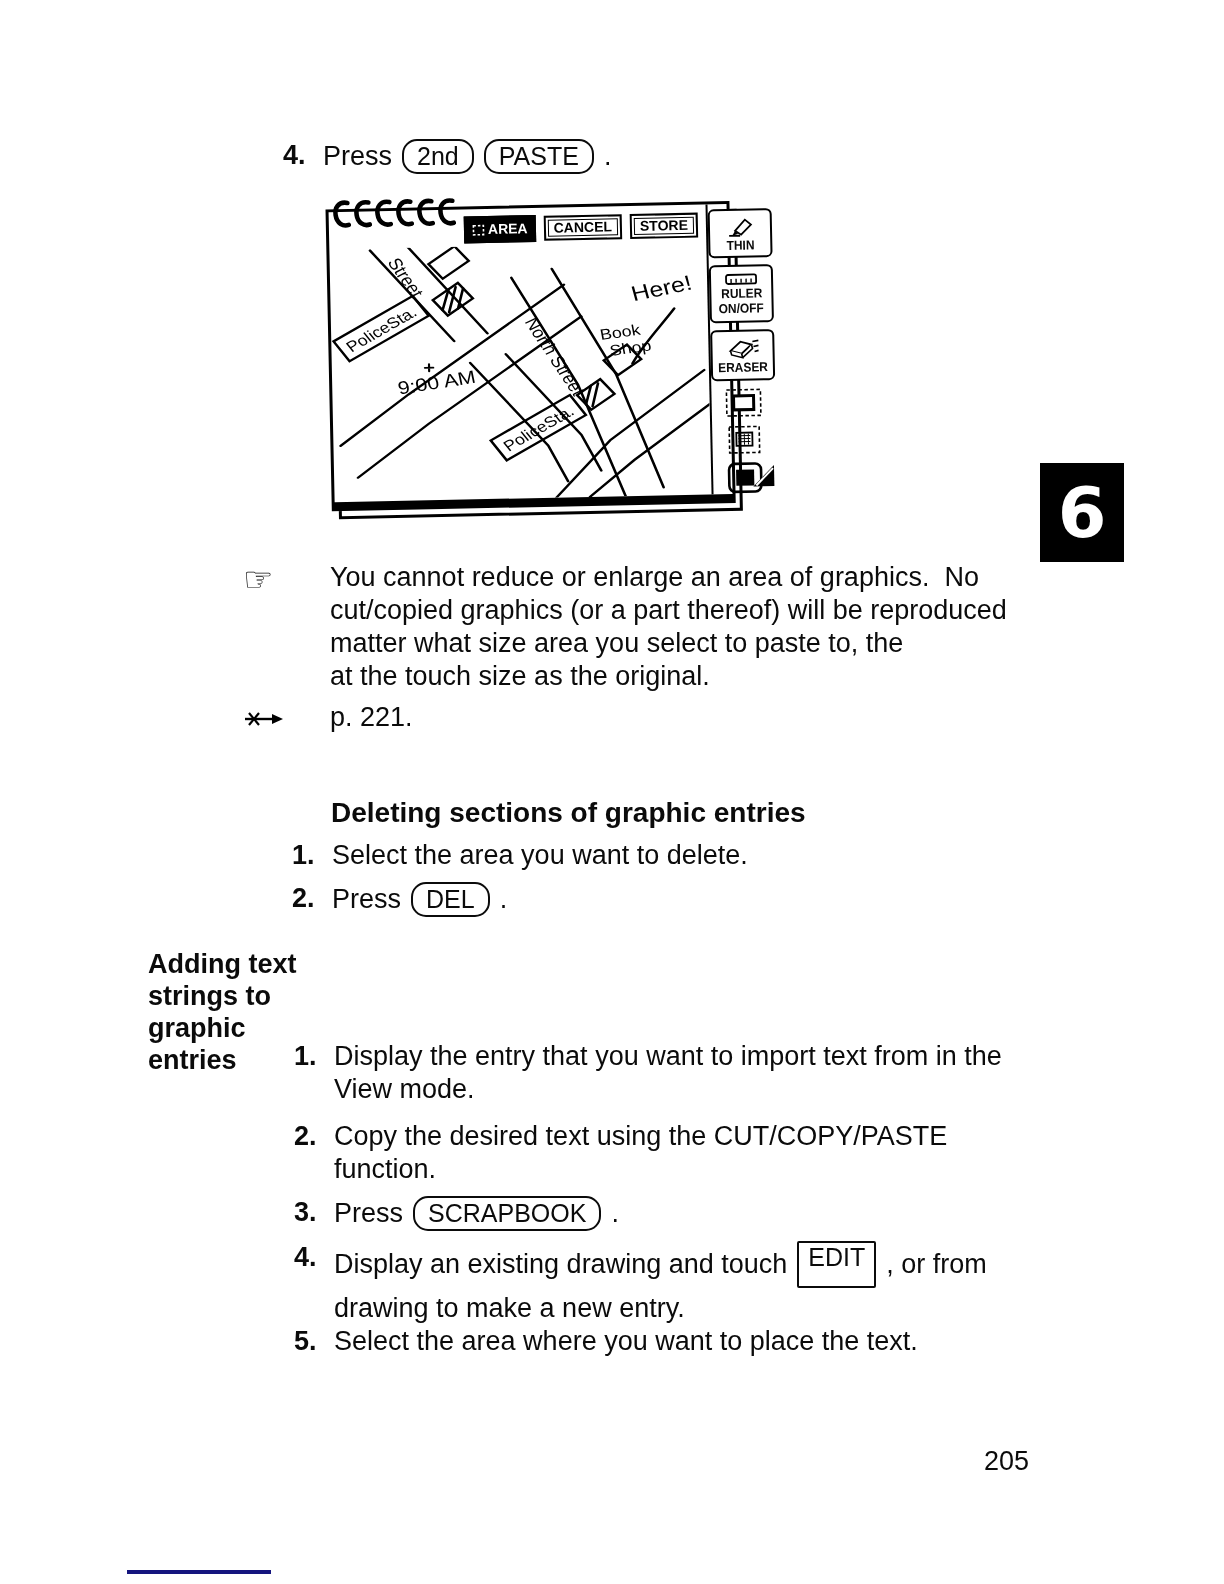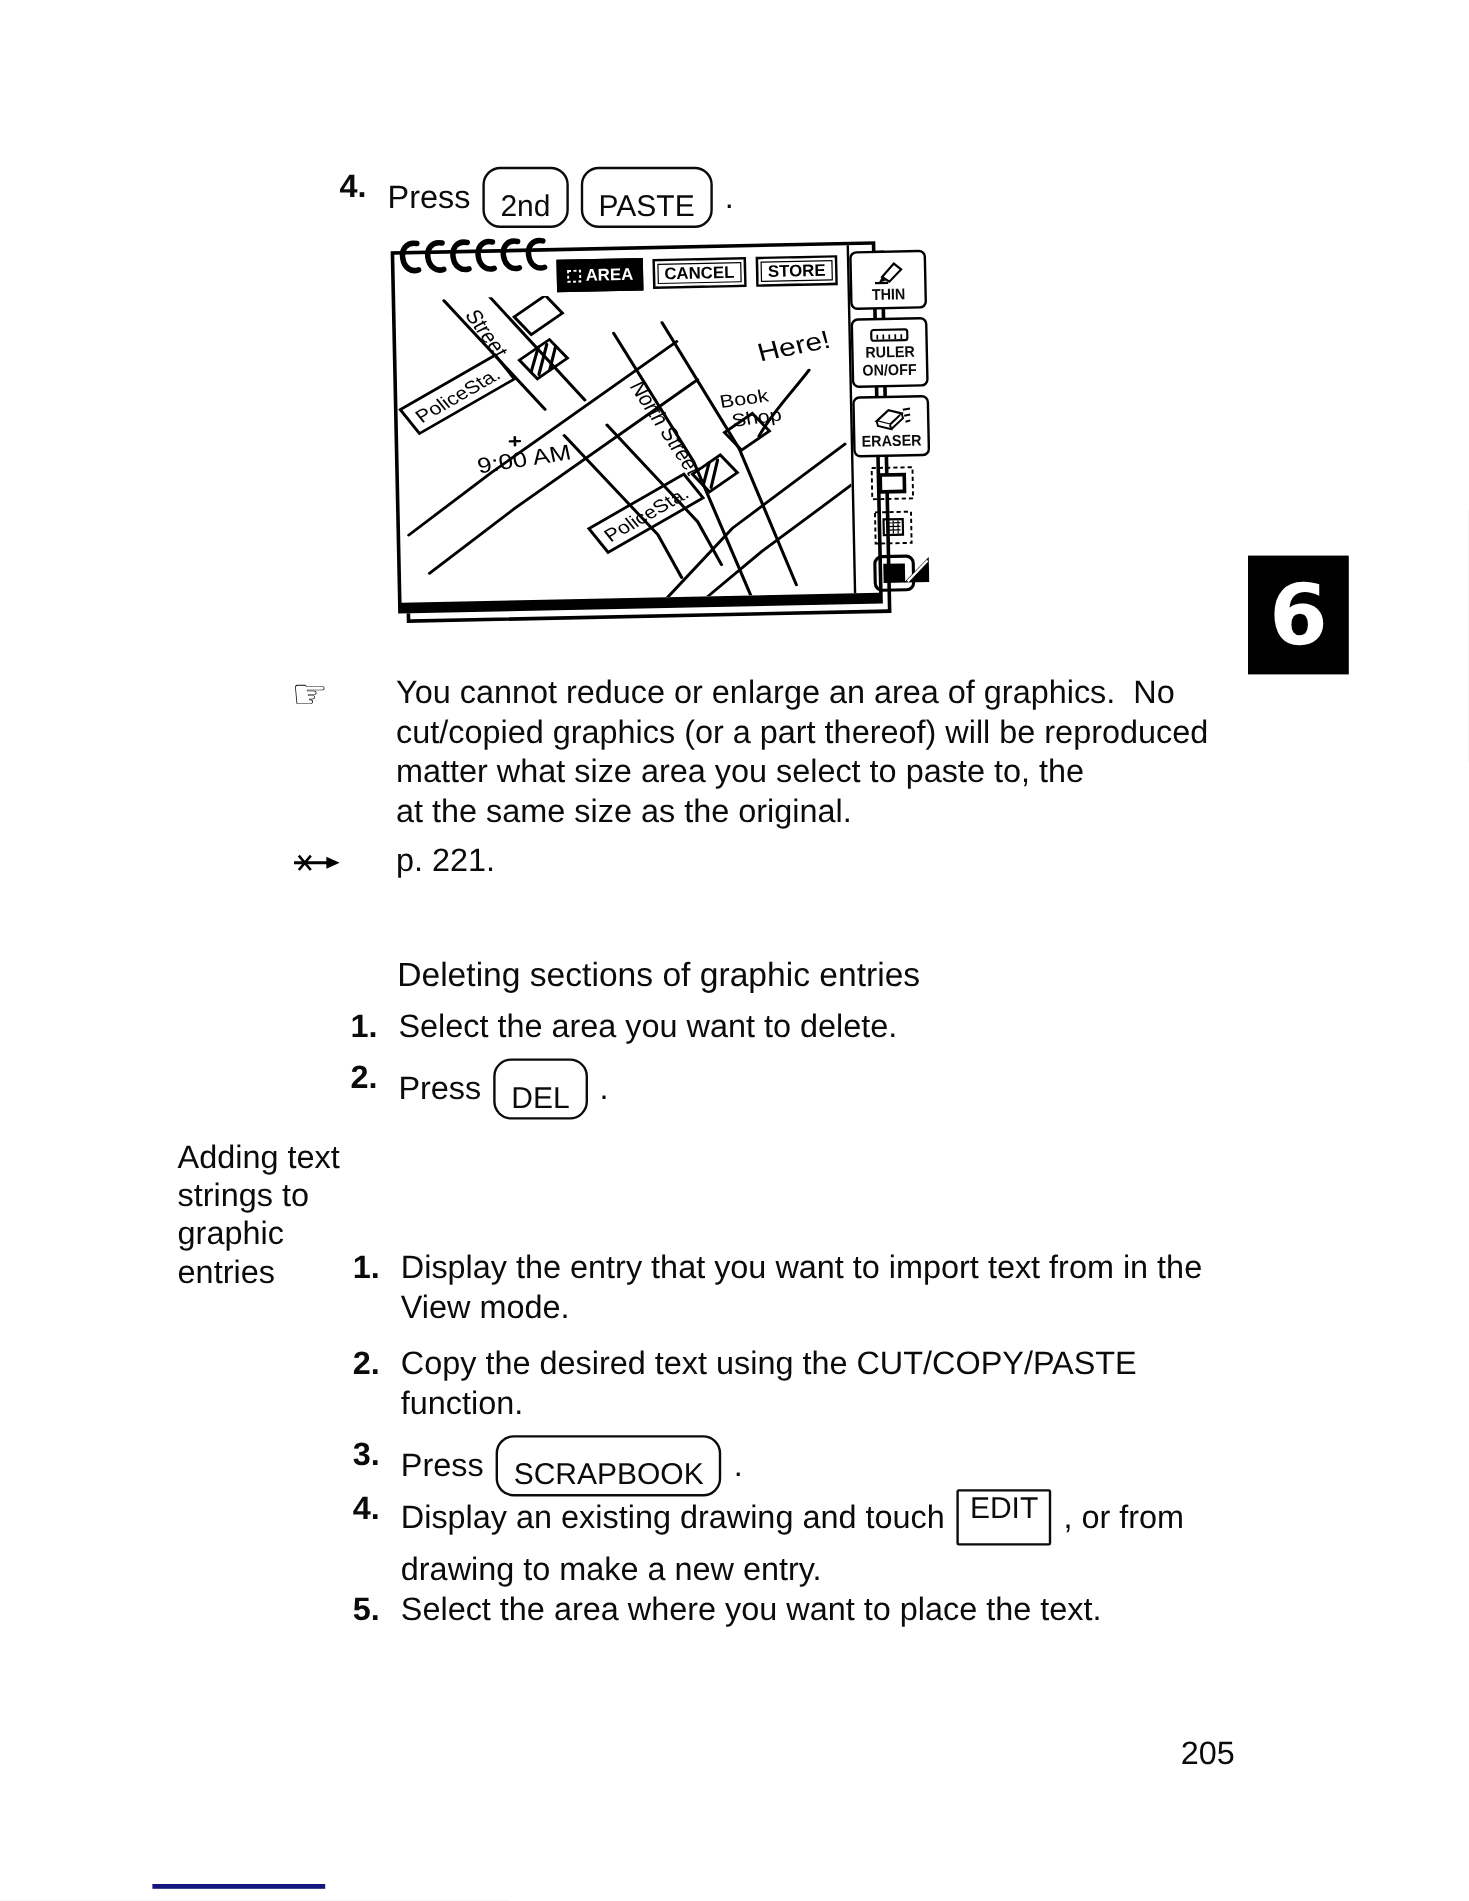--- a/index.html
+++ b/index.html
@@ -8,34 +8,34 @@
     position:relative; width:1224px; height:1584px; margin:0 auto;
     background:#ffffff; color:#0b0b0b;
     font-family:"Liberation Sans", sans-serif;
     overflow:hidden;
   }
   .abs { position:absolute; }
 
   
   .body-text { font-size:27px; line-height:33px; }
   .tline { display:block; white-space:pre; }
-  .bold { font-weight:normal; }
+  .bold { font-weight:bold; }
 
   
   .step { display:flex; align-items:flex-start; }
   .step-num { font-weight:bold; font-size:27px; line-height:33px; width:40px; flex:none; }
   .step-body { font-size:27px; line-height:33px; }
   .inline-row { display:flex; align-items:center; gap:10px; }
   .inline-row .txt { white-space:pre; }
 
   
   .key {
     display:inline-flex; align-items:center; justify-content:center;
     border:2.5px solid #0b0b0b; border-radius:15px;
-    padding:18px 13px 3px; font-size:25px; line-height:26px; background:#fff;
+    padding:2px 13px 3px; font-size:25px; line-height:26px; background:#fff;
     white-space:nowrap;
   }
   .key.square { border-radius:2px; border-width:2px; padding:1px 9px 16px; }
 
   
   .note { display:flex; }
   .note-icon { width:87px; flex:none; padding-top:2px; }
   .hand-glyph { font-size:34px; line-height:33px; }
 
   
@@ -261,21 +261,21 @@
   <div class="abs chapter-tab">
     <span>6</span>
   </div>
 
   <div class="abs note" style="left:243px; top:561px; width:790px;">
     <div class="note-icon"><span class="hand-glyph">☞</span></div>
     <div class="body-text">
       <span class="tline">You cannot reduce or enlarge an area of graphics.  No</span>
       <span class="tline">cut/copied graphics (or a part thereof) will be reproduced</span>
       <span class="tline">matter what size area you select to paste to, the</span>
-      <span class="tline">at the same size as the original.</span>
+      <span class="tline">at the touch size as the original.</span>
     </div>
   </div>
 
   <div class="abs note" style="left:243px; top:701px; width:790px;">
     <div class="note-icon" style="padding-top:8px;">
       <svg width="42" height="20" viewBox="0 0 42 20">
         <path d="M2,10 L32,10" stroke="#000" stroke-width="2.4"></path>
         <polygon points="40,10 29,5 29,15" fill="#000"></polygon>
         <path d="M6,4 L16,16 M16,4 L6,16" stroke="#000" stroke-width="2.2"></path>
       </svg>

